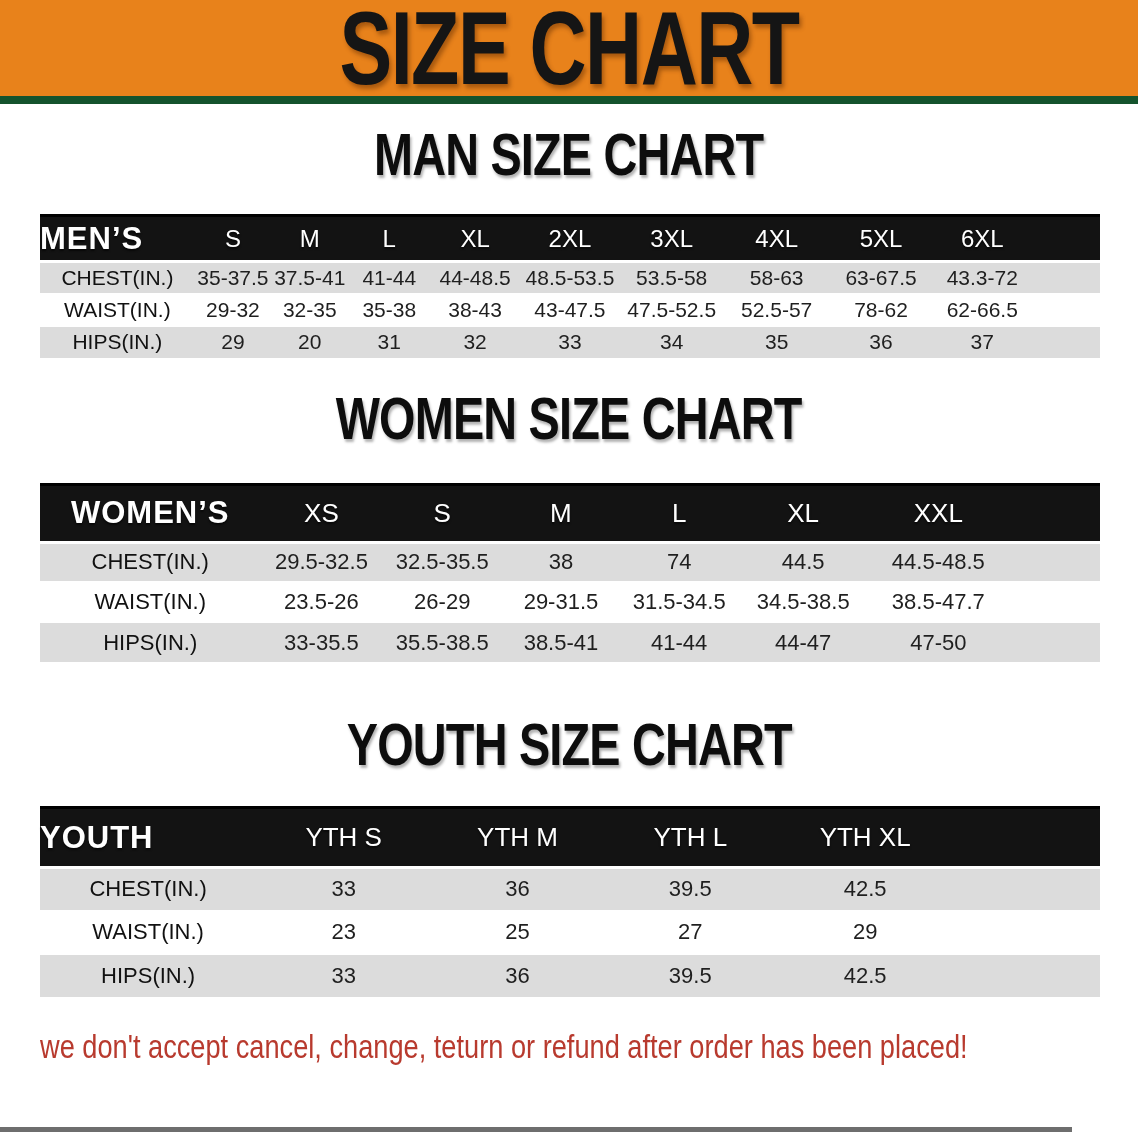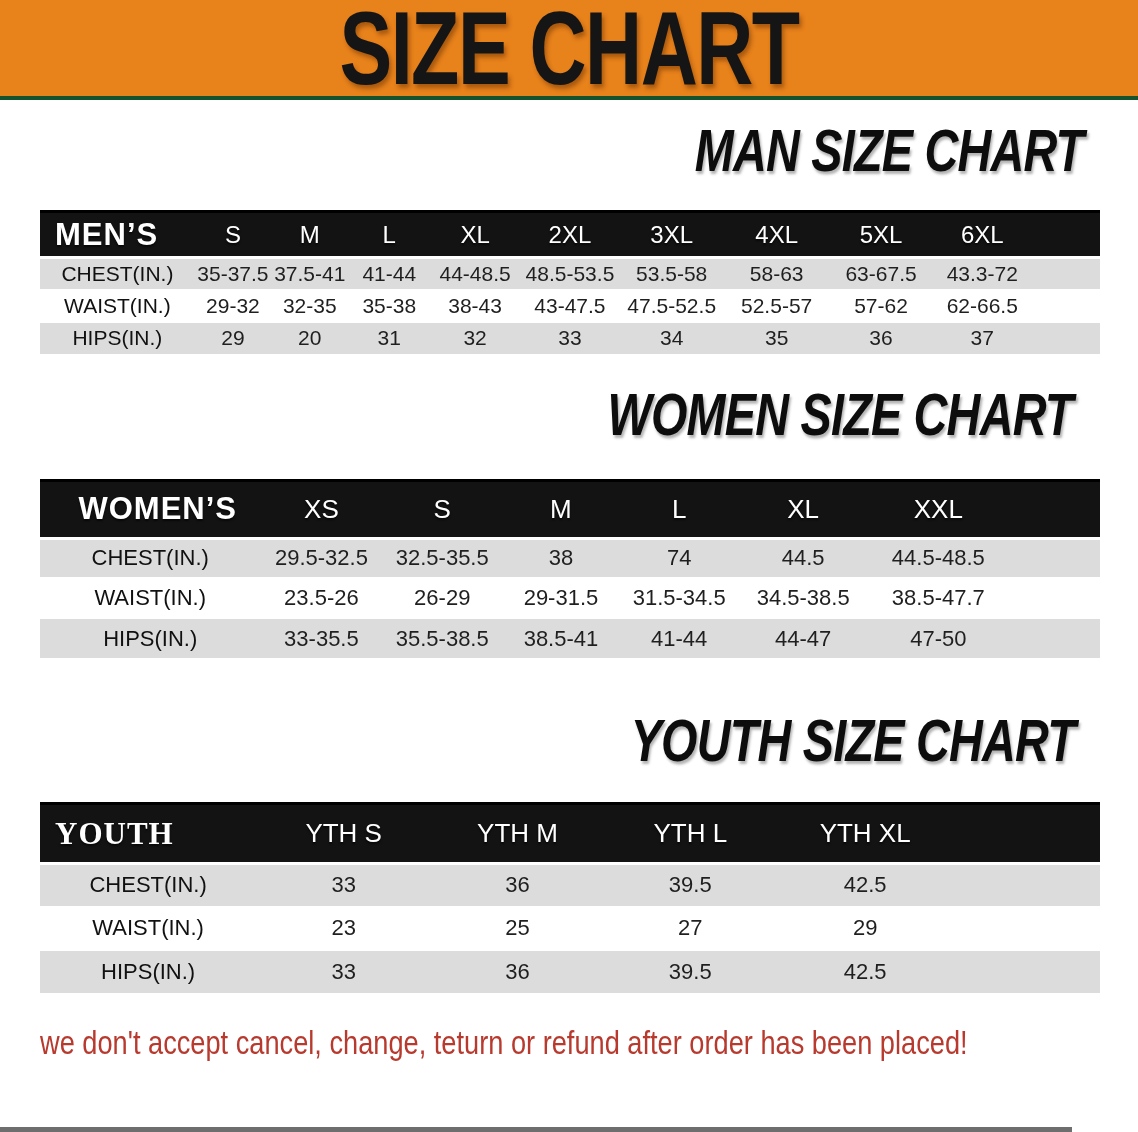--- a/index.html
+++ b/index.html
@@ -1,62 +1,62 @@
 <!DOCTYPE html>
 <html><head>
 <meta charset="utf-8">
 <style>
   html,body{margin:0;padding:0;background:#ffffff;}
   #page{position:relative;width:1138px;height:1132px;overflow:hidden;background:#ffffff;
         font-family:"Liberation Sans", sans-serif;}
 
   
-  .banner{height:96px;background:#E8821B;border-bottom:4px solid #14532d;
+  .banner{height:96px;background:#E8821B;border-bottom:8px solid #14532d;
           display:flex;align-items:center;justify-content:center;}
   .banner-title{display:inline-block;white-space:nowrap;color:#151515;font-weight:700;
           font-size:104px;line-height:96px;letter-spacing:-2px;
           transform:scaleX(0.76);transform-origin:center;
           text-shadow:3px 4px 5px rgba(90,40,0,0.45);}
 
   
-  .section-heading{text-align:right;line-height:50px;font-style:italic;}
+  .section-heading{text-align:center;line-height:50px;}
   .section-heading .cond{display:inline-block;white-space:nowrap;color:#0d0d0d;font-weight:700;
           font-size:60px;letter-spacing:-1px;transform:scaleX(0.78);transform-origin:center;
           text-shadow:2px 3px 3px rgba(0,0,0,0.30);}
   #heading-man{margin-top:26px;margin-bottom:19px;}
   #heading-women{margin-top:36px;margin-bottom:24px;}
   #heading-youth{margin-top:58px;margin-bottom:21px;}
 
   
   table.size-table{border-collapse:collapse;table-layout:fixed;width:1060px;margin-left:40px;}
   table.size-table thead th{background:#131313;color:#ffffff;text-align:center;
           border-top:3px solid #000;border-bottom:3px solid #fff;padding:0;
           text-shadow:0 2px 2px rgba(0,0,0,0.6);font-weight:400;}
-  table.size-table thead th.tbl-label{font-weight:700;text-align:left;padding-left:15px;
+  table.size-table thead th.tbl-label{font-weight:700;text-align:left;
           letter-spacing:1px;}
   table.size-table tbody td{text-align:center;color:#1f1f1f;padding:0;border-top:2px solid #fff;}
   table.size-table tbody td.row-label{color:#111111;}
   table.size-table tbody tr:nth-child(odd) td{background:#DCDCDC;}
   table.size-table tbody tr:nth-child(even) td{background:#ffffff;}
 
   #table-men thead tr{height:46px;}
   #table-men thead th{font-size:24px;}
   #table-men thead th.tbl-label{font-size:31px;}
   #table-men tbody tr{height:32px;}
   #table-men tbody td{font-size:21px;}
 
   #table-women thead tr{height:58px;}
   #table-women thead th{font-size:26px;text-align:center;}
   #table-women thead th.tbl-label{font-size:31px;}
   #table-women tbody tr{height:40px;}
   #table-women tbody td{font-size:22px;}
 
   #table-youth thead tr{height:60px;}
   #table-youth thead th{font-size:26px;}
-  #table-youth thead th.tbl-label{font-size:31px;font-family:Liberation Serif, serif;}
+  #table-youth thead th.tbl-label{font-size:31px;}
   #table-youth tbody tr{height:43px;}
   #table-youth tbody td{font-size:22px;}
 
   
   .footer-note{margin:28px 0 0 40px;color:#B83A2E;}
   .footer-line{display:block;line-height:42px;}
   .footer-line .cond-left{display:inline-block;white-space:nowrap;font-size:34px;font-weight:400;
           transform:scaleX(0.80);transform-origin:left center;}
 
   .bottom-strip{position:absolute;left:0;bottom:0;width:1072px;height:5px;background:#6E6E6E;}
@@ -118,21 +118,21 @@
         </tr>
         <tr>
           <td class="row-label">WAIST(IN.)</td>
           <td>29-32</td>
           <td>32-35</td>
           <td>35-38</td>
           <td>38-43</td>
           <td>43-47.5</td>
           <td>47.5-52.5</td>
           <td>52.5-57</td>
-          <td>57-62</td>
+          <td>78-62</td>
           <td>62-66.5</td>
           <td></td>
         </tr>
         <tr>
           <td class="row-label">HIPS(IN.)</td>
           <td>29</td>
           <td>20</td>
           <td>31</td>
           <td>32</td>
           <td>33</td>

